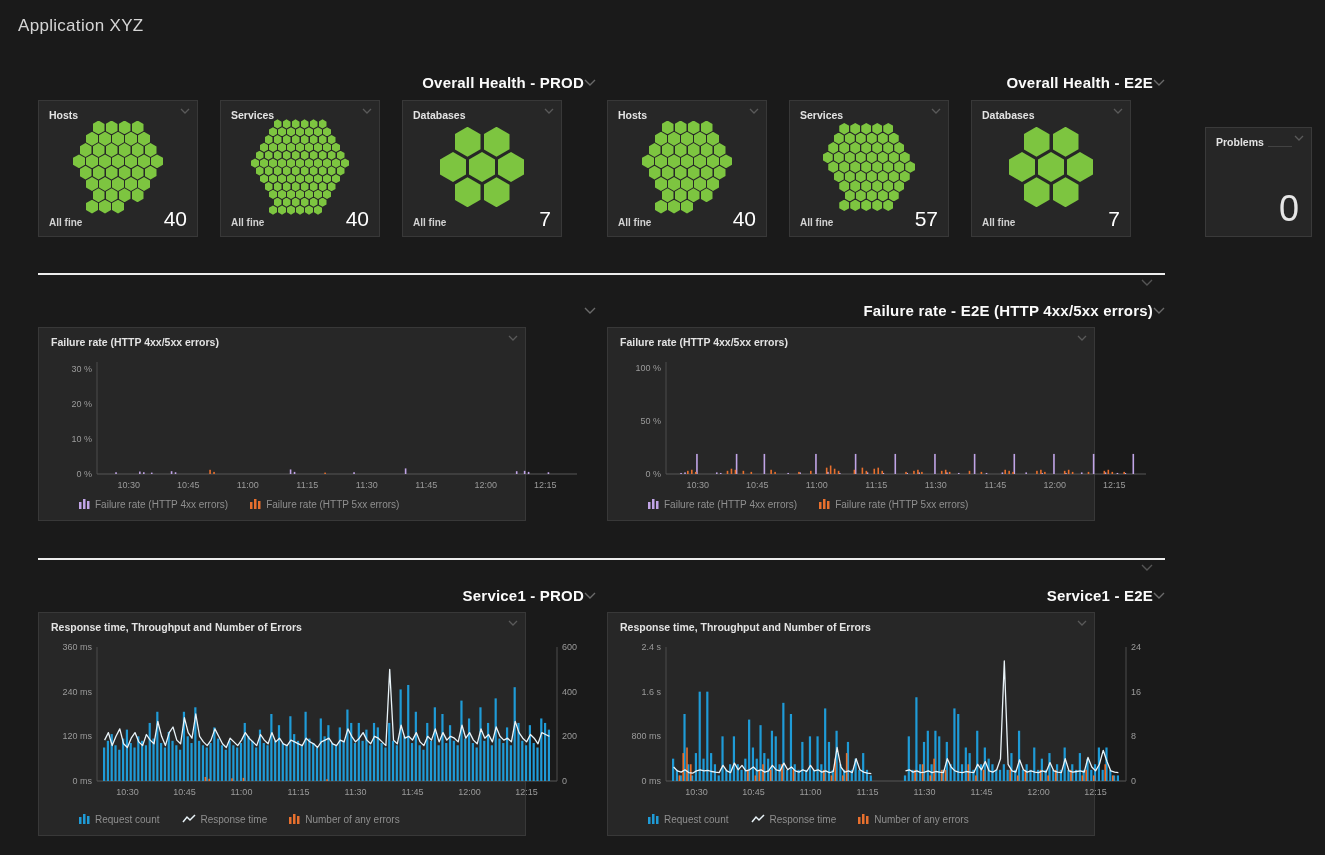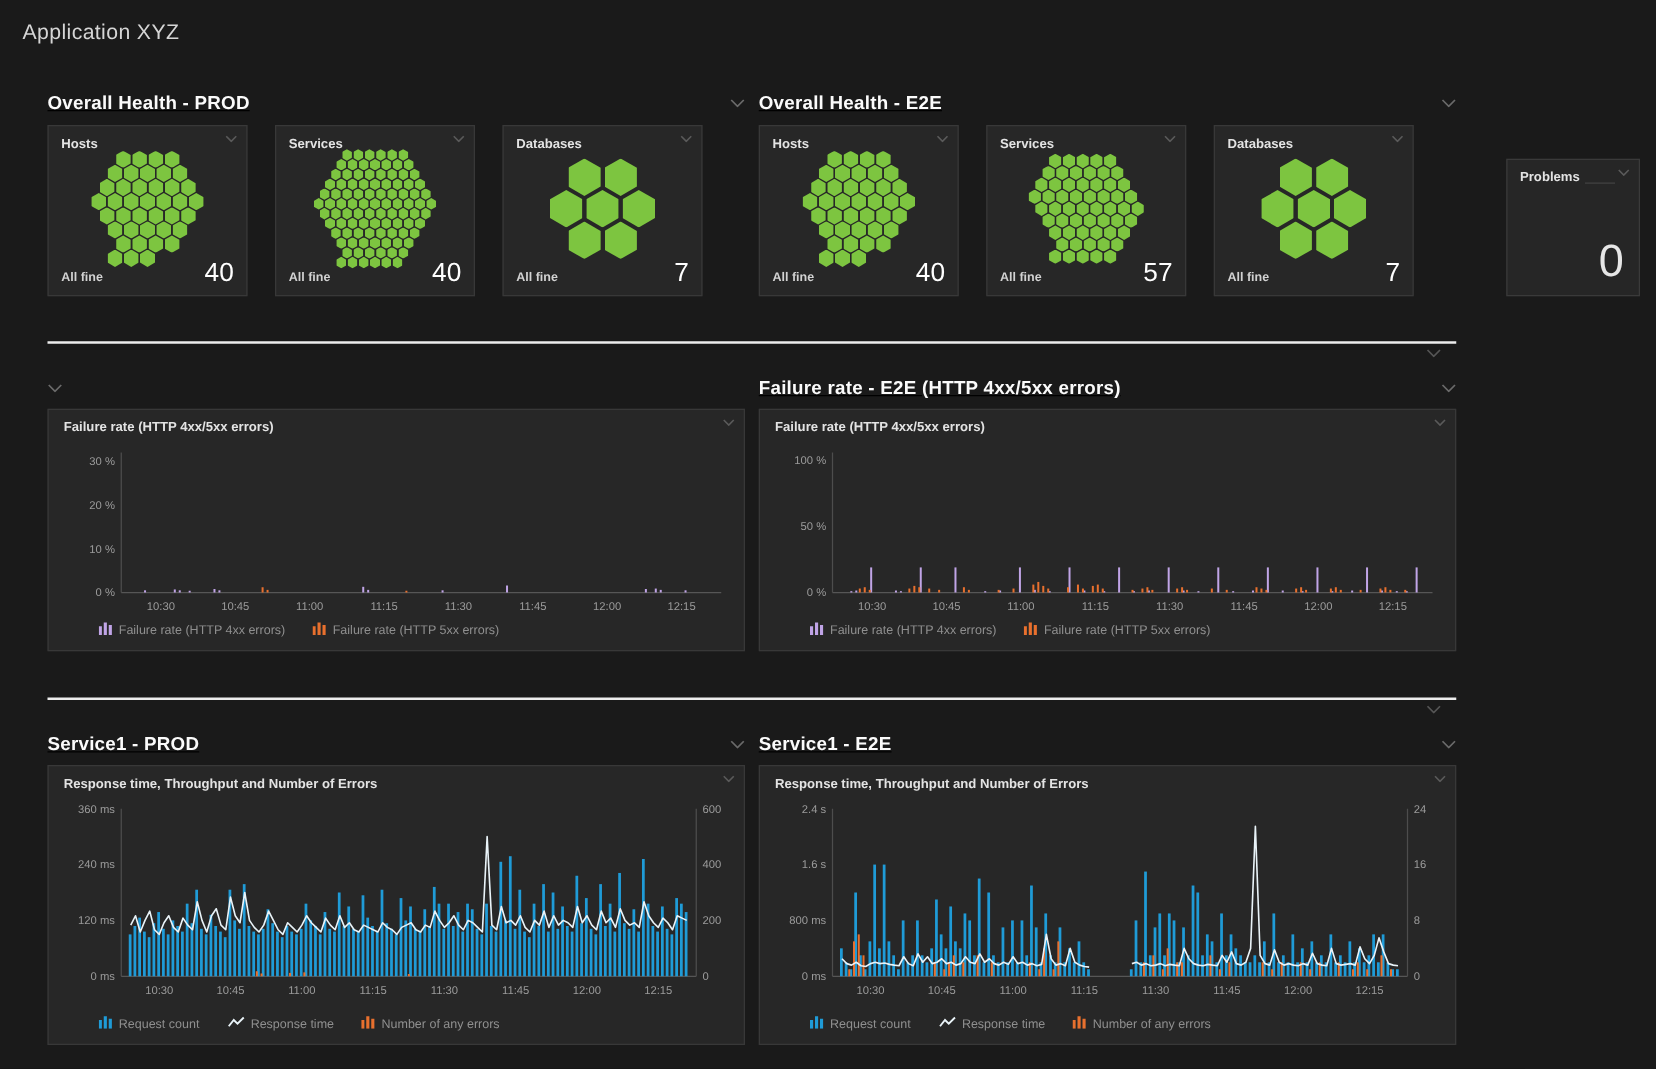--- a/index.html
+++ b/index.html
@@ -1,35 +1,35 @@
 <!DOCTYPE html>
 <html><head>
 <meta charset="utf-8">
 <style>
   html,body{margin:0;padding:0;background:#161616;}
   #dashboard{position:relative;width:1325px;height:855px;background:#1a1a1a;
     font-family:"Liberation Sans",sans-serif;overflow:hidden;}
   .page-title{position:absolute;left:18px;top:4px;font-size:17px;color:#d5d5d5;letter-spacing:.3px;margin-top:12px;}
-  .section-header{position:absolute;display:flex;justify-content:space-between;align-items:center;height:20px;text-decoration:underline;}
+  .section-header{position:absolute;display:flex;justify-content:flex-end;align-items:center;height:20px;}
   .section-header .t{font-size:15px;font-weight:bold;color:#fbfbfb;letter-spacing:.2px;}
   .chev{display:inline-flex;align-items:center;justify-content:center;cursor:pointer;}
   .health-row{position:absolute;display:flex;gap:22px;}
   .health-tile{position:relative;width:160px;height:137px;background:#272727;border:1px solid #383838;box-sizing:border-box;}
   .tile-title{position:absolute;left:10px;top:8px;font-size:10.5px;font-weight:bold;color:#e3e3e3;}
   .tile-chevron{position:absolute;right:7px;top:7px;}
   .hive{position:absolute;left:0;right:0;top:24px;bottom:27px;}
   .hex{position:absolute;clip-path:polygon(50% 0,100% 25%,100% 75%,50% 100%,0 75%,0 25%);}
   .all-fine{position:absolute;left:10px;bottom:8px;font-size:10px;font-weight:bold;color:#d2d2d2;}
   .tile-count{position:absolute;right:10px;bottom:5px;font-size:21px;color:#ffffff;}
   .problems-tile{position:absolute;left:1205px;top:127px;width:107px;height:110px;background:#262626;border:1px solid #3a3a3a;box-sizing:border-box;}
   .problems-line{position:absolute;left:62px;top:18px;width:24px;height:1px;background:#424242;}
   .problems-count{position:absolute;right:12px;bottom:6px;font-size:36px;font-weight:300;color:#e6e6e6;}
   .divider{position:absolute;height:2px;background:#ededed;}
   .divider-chev{position:absolute;}
-  .chart-tile{position:absolute;width:558px;background:#272727;border:1px solid #383838;box-sizing:border-box;}
+  .chart-tile{position:absolute;width:488px;background:#272727;border:1px solid #383838;box-sizing:border-box;}
   .chart-title{position:absolute;left:12px;top:8px;font-size:10.5px;font-weight:bold;color:#e3e3e3;}
   .chart-svg-wrap{position:absolute;left:12px;top:28px;}
   .legend{position:absolute;left:40px;bottom:9px;display:flex;gap:22px;align-items:center;font-size:10px;color:#8f8f8f;}
   .legend-item{display:flex;align-items:center;gap:5px;cursor:pointer;}
   svg text{font-family:"Liberation Sans",sans-serif;font-size:9px;fill:#9b9b9b;}
 </style>
 </head>
 <body>
 
 <div id="dashboard">

